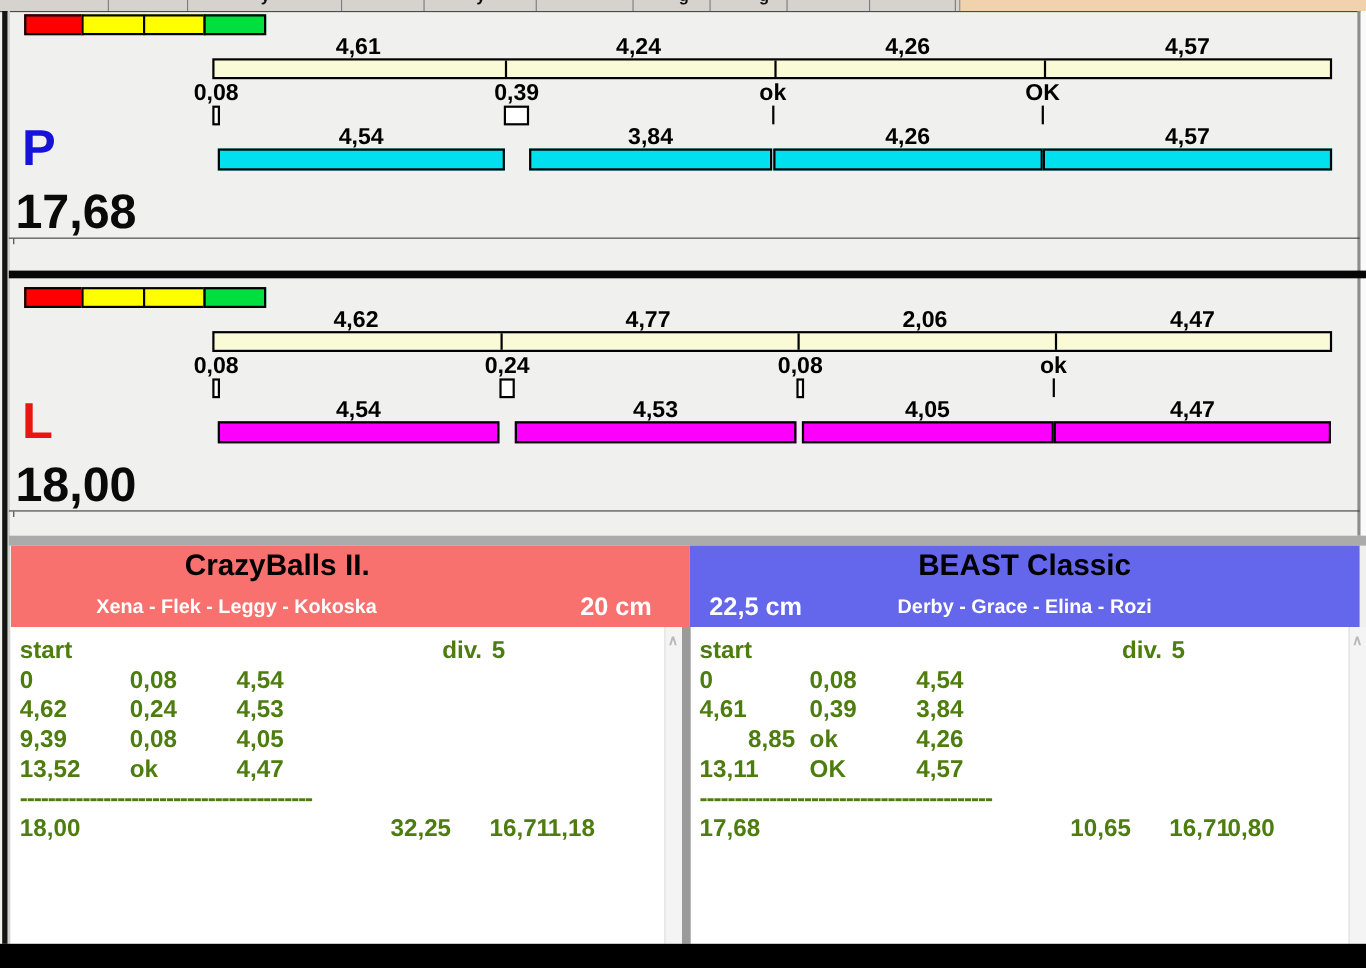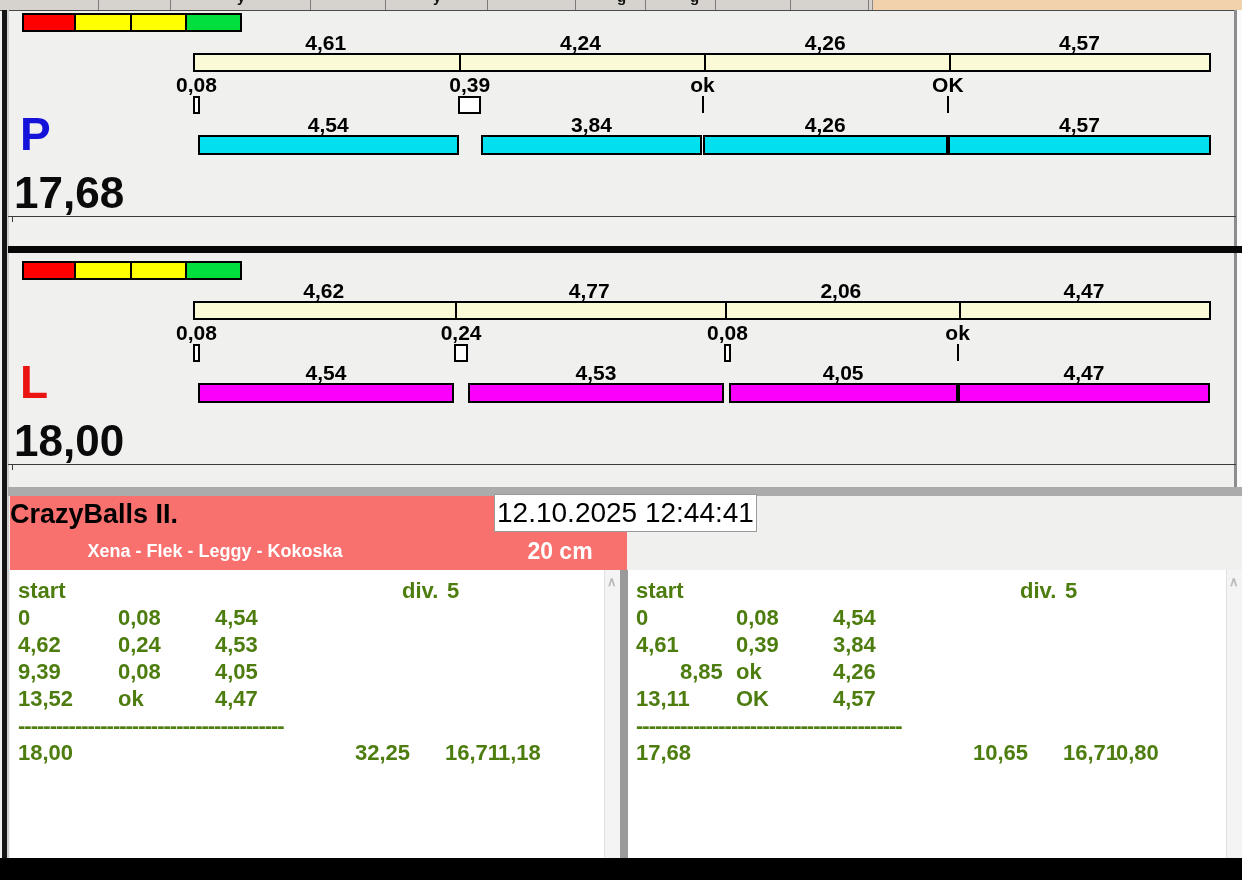--- a/index.html
+++ b/index.html
@@ -37,21 +37,21 @@
   .lane-letter{position:absolute;left:12px;font-size:46px;font-weight:bold;line-height:48px;}
   .lane-total{position:absolute;left:6px;font-size:44px;font-weight:bold;color:#0a0a0a;line-height:46px;}
   .hline{position:absolute;left:0;width:1228px;height:1px;background:#3c3c3c;}
   .htick{position:absolute;width:1px;height:5px;background:#3c3c3c;}
 
   
   .hdr{position:absolute;top:496px;height:74px;}
   .hdr-left{left:10px;width:617px;}
   .hdr-right{left:627px;width:609px;}
   .team-title{position:absolute;top:3px;font-size:27px;font-weight:bold;color:#000;
-              white-space:nowrap;}
+              text-align:center;white-space:nowrap;}
   .team-dogs{position:absolute;top:45px;font-size:18px;font-weight:bold;color:#fff;
              text-align:center;white-space:nowrap;}
   .team-height{position:absolute;top:42px;font-size:23px;font-weight:bold;color:#fff;
                text-align:center;white-space:nowrap;}
   .datebox{position:absolute;left:494px;top:494px;width:263px;height:38px;background:#fff;
            border:1px solid #9a9a9a;box-sizing:border-box;font-size:28px;color:#000;
            text-align:center;line-height:36px;white-space:nowrap;}
   .tbl{position:absolute;top:570px;height:288px;background:#fff;font-weight:bold;font-size:22px;color:#4d7c0f;}
   .tbl-cell{position:absolute;white-space:nowrap;}
   .gutter{position:absolute;top:570px;height:288px;background:#f4f4f4;border-left:1px solid #e0e0e0;}
@@ -163,22 +163,26 @@
     </div>
 
   <div class="grayband"></div>
 
   <div class="hdr hdr-left" id="hdr-left" style="background: rgb(248, 113, 111);">
     <div class="team-title" style="left:0;width:484px">CrazyBalls II.</div>
     <div class="team-dogs" style="left:20px;width:370px">Xena - Flek - Leggy - Kokoska</div>
     <div class="team-height" style="left:495px;width:110px">20 cm</div>
   </div>
 
-
-  <div class="datebox">12.10.2025 12:44:41</div>
+  <div class="hdr hdr-right" id="hdr-right" style="background: rgb(100, 103, 236);">
+    <div class="team-title" style="left:0;width:609px">BEAST Classic</div>
+    <div class="team-dogs" style="left:0;width:609px">Derby - Grace - Elina - Rozi</div>
+    <div class="team-height" style="left:10px;width:100px">22,5 cm</div>
+  </div>
+
 
   <div class="tbl" id="table-0" style="left:10px;width:594px">
       <div class="tbl-cell" style="left: 8px; top: 8px;">start</div>
       <div class="tbl-cell" style="left: 392px; top: 8px;">div.</div>
       <div class="tbl-cell" style="left: 437px; top: 8px;">5</div>
       <div class="tbl-cell" style="left: 8px; top: 35px;">0</div>
       <div class="tbl-cell" style="left: 108px; top: 35px;">0,08</div>
       <div class="tbl-cell" style="left: 205px; top: 35px;">4,54</div>
       <div class="tbl-cell" style="left: 8px; top: 62px;">4,62</div>
       <div class="tbl-cell" style="left: 108px; top: 62px;">0,24</div>

